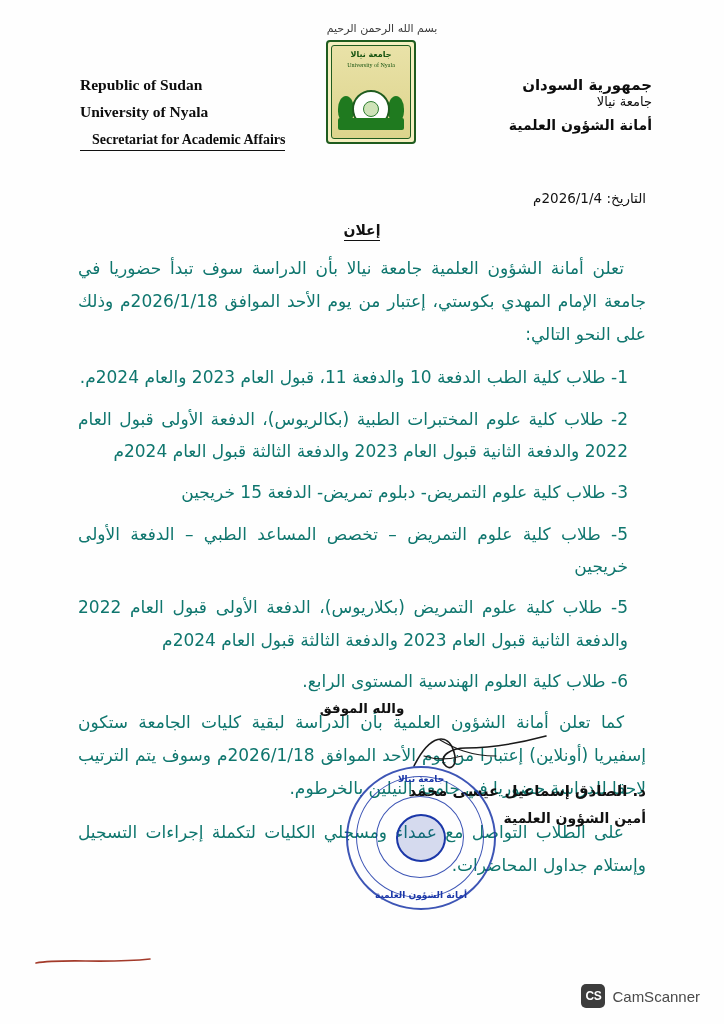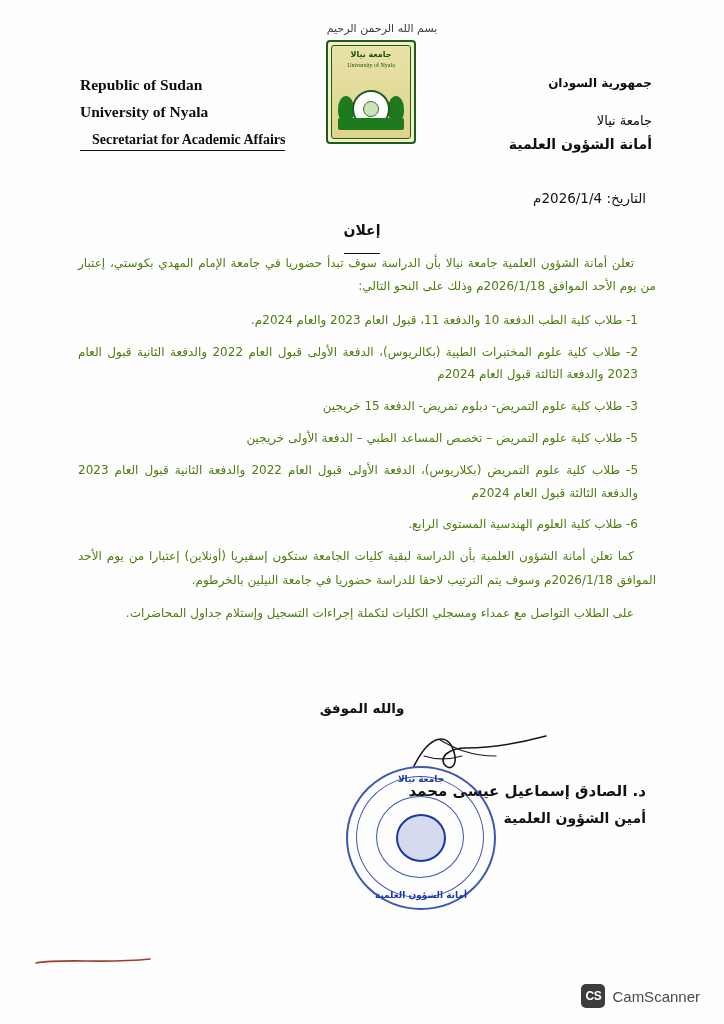--- a/index.html
+++ b/index.html
@@ -151,21 +151,21 @@
   .header-right {
     position: absolute;
     top: 58px;
     right: 72px;
     width: 250px;
     text-align: right;
     direction: rtl;
     font-family: "DejaVu Sans", sans-serif;
     color: #0d0d0d;
   }
-  .header-right .r1 { font-size: 12px; font-weight: bold; margin-bottom: 23px; }
+  .header-right .r1 { font-size: 15px; font-weight: bold; margin-bottom: 0; }
   .header-right .r2 { font-size: 13px; margin-bottom: 8px; }
   .header-right .r3 { font-size: 14px; font-weight: bold; }
 
   
   .doc-date {
     position: absolute;
     top: 190px;
     right: 78px;
     direction: rtl;
     font-family: "DejaVu Sans", sans-serif;
@@ -180,34 +180,34 @@
     width: 724px;
     text-align: center;
     direction: rtl;
     font-family: "DejaVu Sans", sans-serif;
     font-size: 14px;
     font-weight: bold;
     color: #111;
   }
   .doc-title span {
     border-bottom: 1.3px solid #111;
-    padding-bottom: 15px;
+    padding-bottom: 2px;
   }
 
   .content {
     position: absolute;
     top: 252px;
-    right: 68px;
+    right: 78px;
     left: 78px;
     direction: rtl;
     text-align: right;
     font-family: "DejaVu Sans", sans-serif;
-    font-size: 12px;
+    font-size: 17px;
     line-height: 1.95;
-    color: #4d7c0f;
+    color: #0f766e;
   }
 
   .para {
     margin: 0 0 10px 0;
     text-align: justify;
     text-indent: 22px;
   }
 
   .list {
     margin: 4px 0 6px 0;

